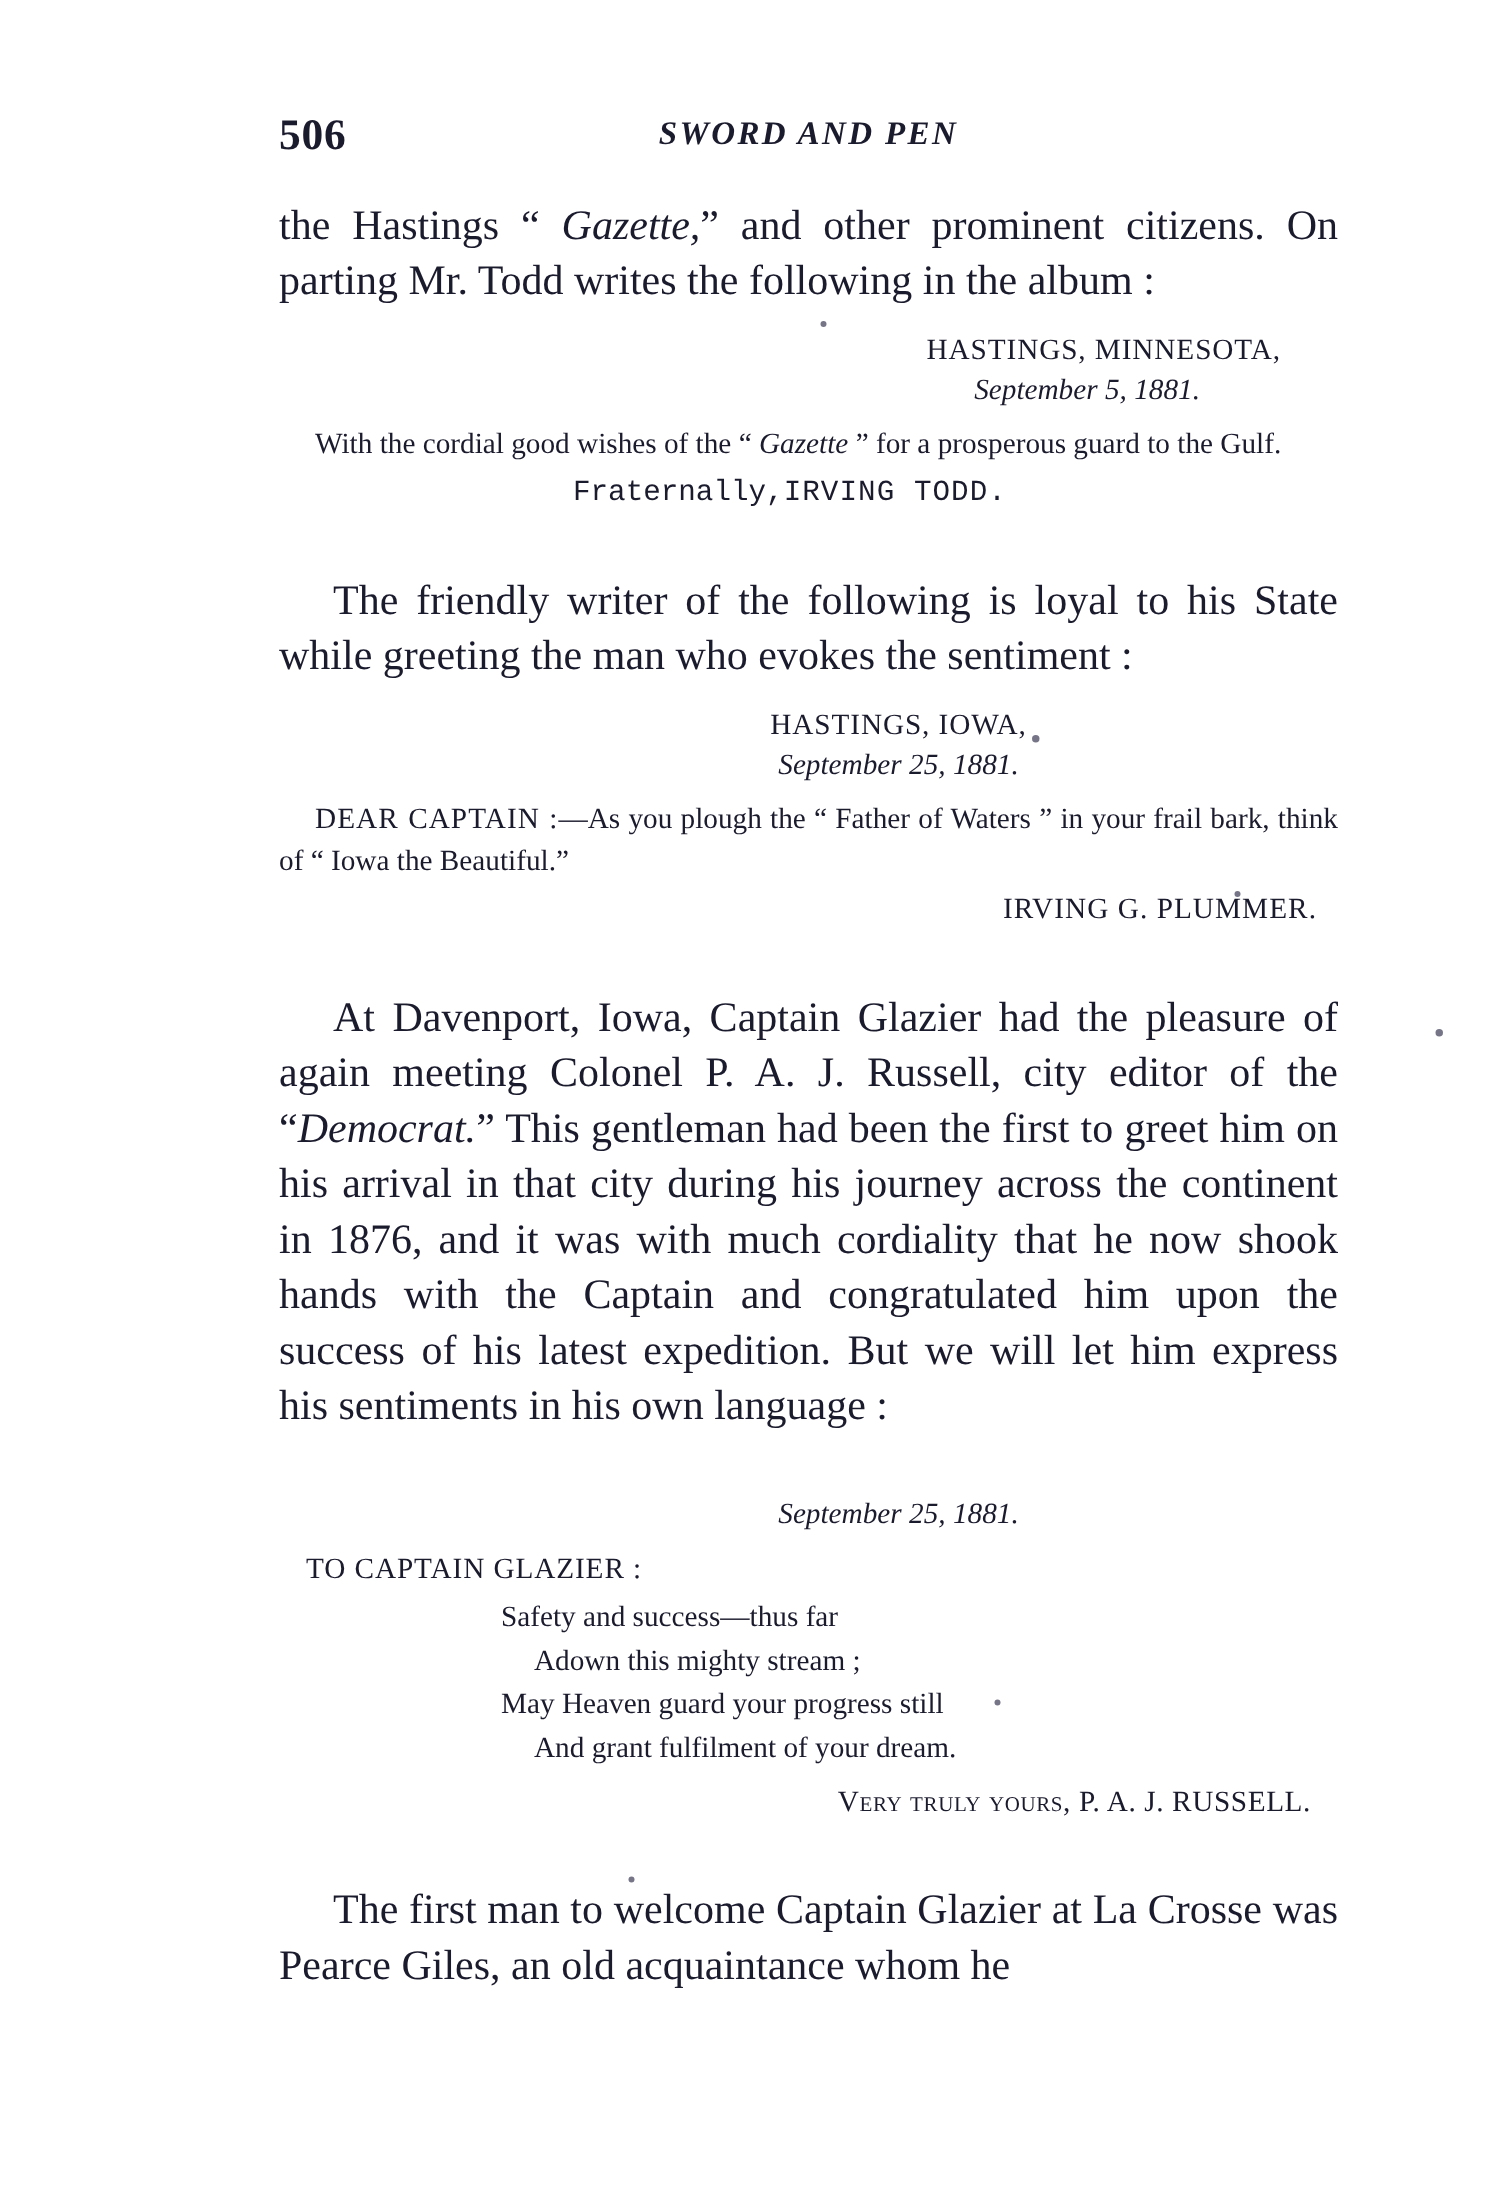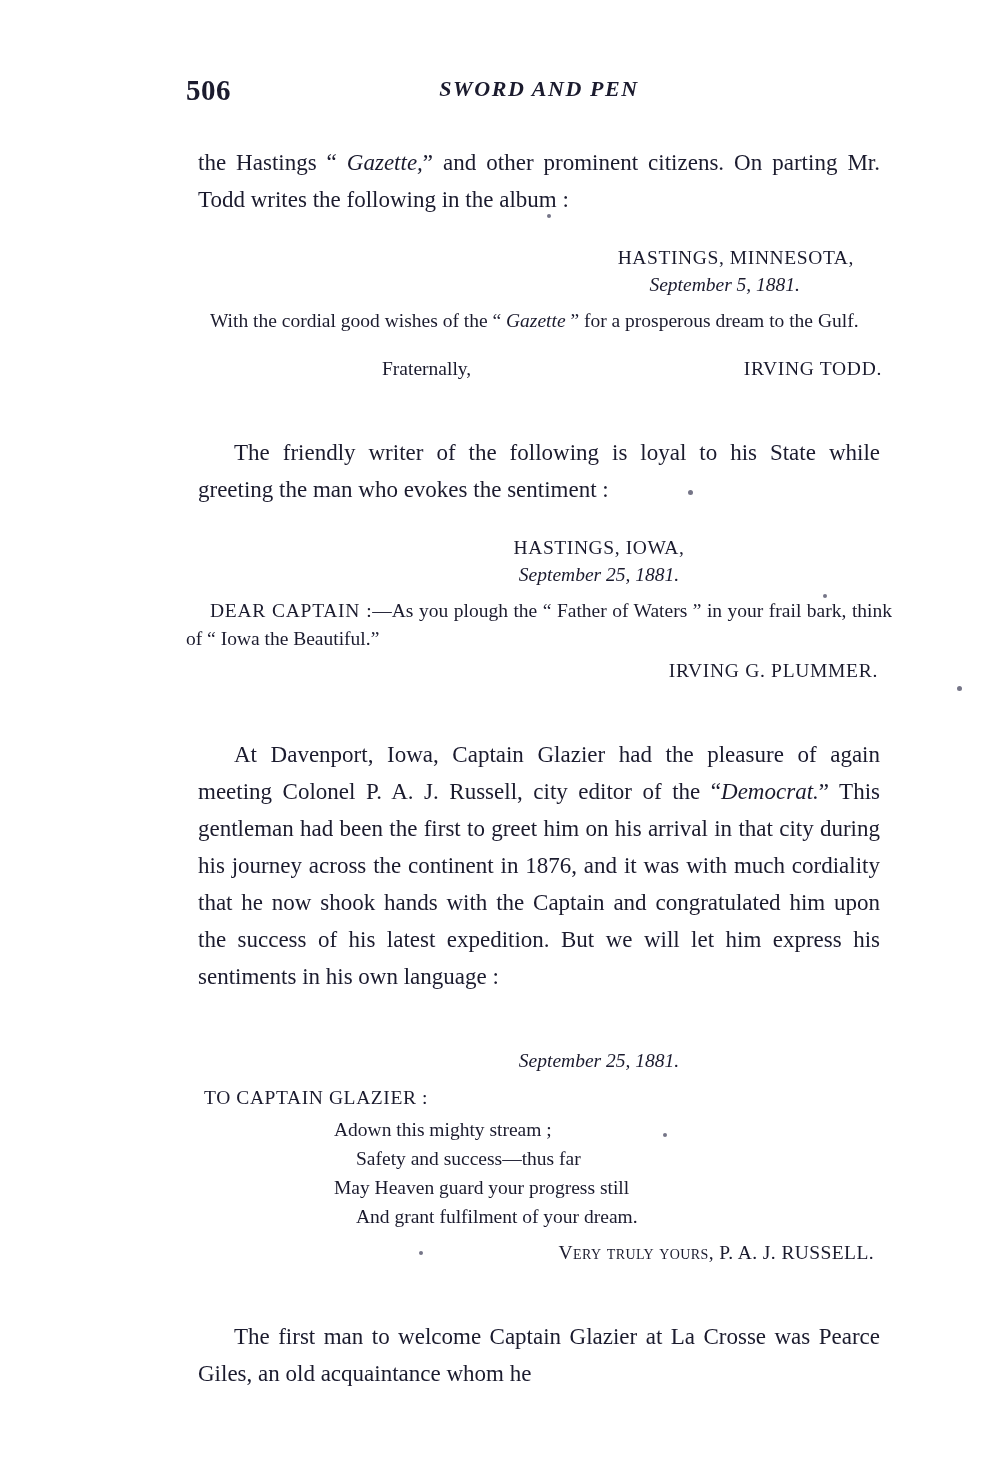--- a/index.html
+++ b/index.html
@@ -49,22 +49,22 @@
     letter-spacing: 1.6px;
   }
   
   .body-col {
     position: absolute;
     left: 186px;
     top: 132px;
     width: 706px;
   }
   p.para {
-    margin: 12px;
-    font-size: 23px;
+    margin: 0;
+    font-size: 28px;
     line-height: 37px;
     text-align: justify;
     text-justify: inter-word;
   }
   p.para.indent {
     text-indent: 36px;
   }
   .gap-sm { height: 14px; }
   .gap-md { height: 26px; }
   .gap-lg { height: 40px; }
@@ -98,25 +98,25 @@
     margin-top: 9px;
     text-align: justify;
     text-indent: 24px;
     line-height: 28px;
   }
   .smallcap {
     font-variant: small-caps;
     letter-spacing: 0.7px;
   }
   .sig-row {
-    margin-top: 20px;
+    margin-top: 4px;
     display: flex;
-    justify-content: space-between;
     padding-left: 196px;
     padding-right: 10px;
+    font-family: Liberation Mono, monospace;
   }
   .sig-right {
     text-align: right;
     padding-right: 14px;
     margin-top: 4px;
   }
   
   .verse-head {
     font-size: 19.5px;
     letter-spacing: 0.6px;
@@ -157,21 +157,21 @@
 
   <div class="body-col">
 
     <p class="para"><span>the Hastings “ </span><i>Gazette,</i><span>” and other prominent citizens. On parting Mr. Todd writes the following in the album :</span></p>
 
     <div class="gap-sm"></div>
 
     <div class="letter">
       <div class="place smallcap">HASTINGS, MINNESOTA,</div>
       <div class="date">September 5, 1881.</div>
-      <div class="body"><span>With the cordial good wishes of the “ </span><i>Gazette</i><span> ” for a prosperous dream to the Gulf.</span></div>
+      <div class="body"><span>With the cordial good wishes of the “ </span><i>Gazette</i><span> ” for a prosperous guard to the Gulf.</span></div>
       <div class="sig-row">
         <span>Fraternally,</span>
         <span class="smallcap">IRVING TODD.</span>
       </div>
     </div>
 
     <div class="gap-lg"></div>
 
     <p class="para indent">The friendly writer of the following is loyal to his State while greeting the man who evokes the sentiment :</p>
 
@@ -188,22 +188,22 @@
 
     <p class="para indent"><span>At Davenport, Iowa, Captain Glazier had the pleasure of again meeting Colonel P. A. J. Russell, city editor of the “</span><i>Democrat.</i><span>”   This gentleman had been the first to greet him on his arrival in that city during his journey across the continent in 1876, and it was with much cordiality that he now shook hands with the Captain and congratulated him upon the success of his latest expedition.   But we will let him express his sentiments in his own language :</span></p>
 
     <div class="gap-md"></div>
     <div class="gap-sm"></div>
 
     <div class="letter">
       <div class="date centerish">September 25, 1881.</div>
       <div class="verse-head smallcap">TO CAPTAIN GLAZIER :</div>
       <div class="verse">
+        <div>Safety and success—thus far</div>
         <div>Adown this mighty stream ;</div>
-        <div>Safety and success—thus far</div>
         <div>May Heaven guard your progress still</div>
         <div>And grant fulfilment of your dream.</div>
       </div>
       <div class="verse-sig smallcap">Very truly yours,   P. A. J. RUSSELL.</div>
     </div>
 
     <div class="gap-lg"></div>
 
     <p class="para indent">The first man to welcome Captain Glazier at La Crosse was Pearce Giles, an old acquaintance whom he</p>
 

